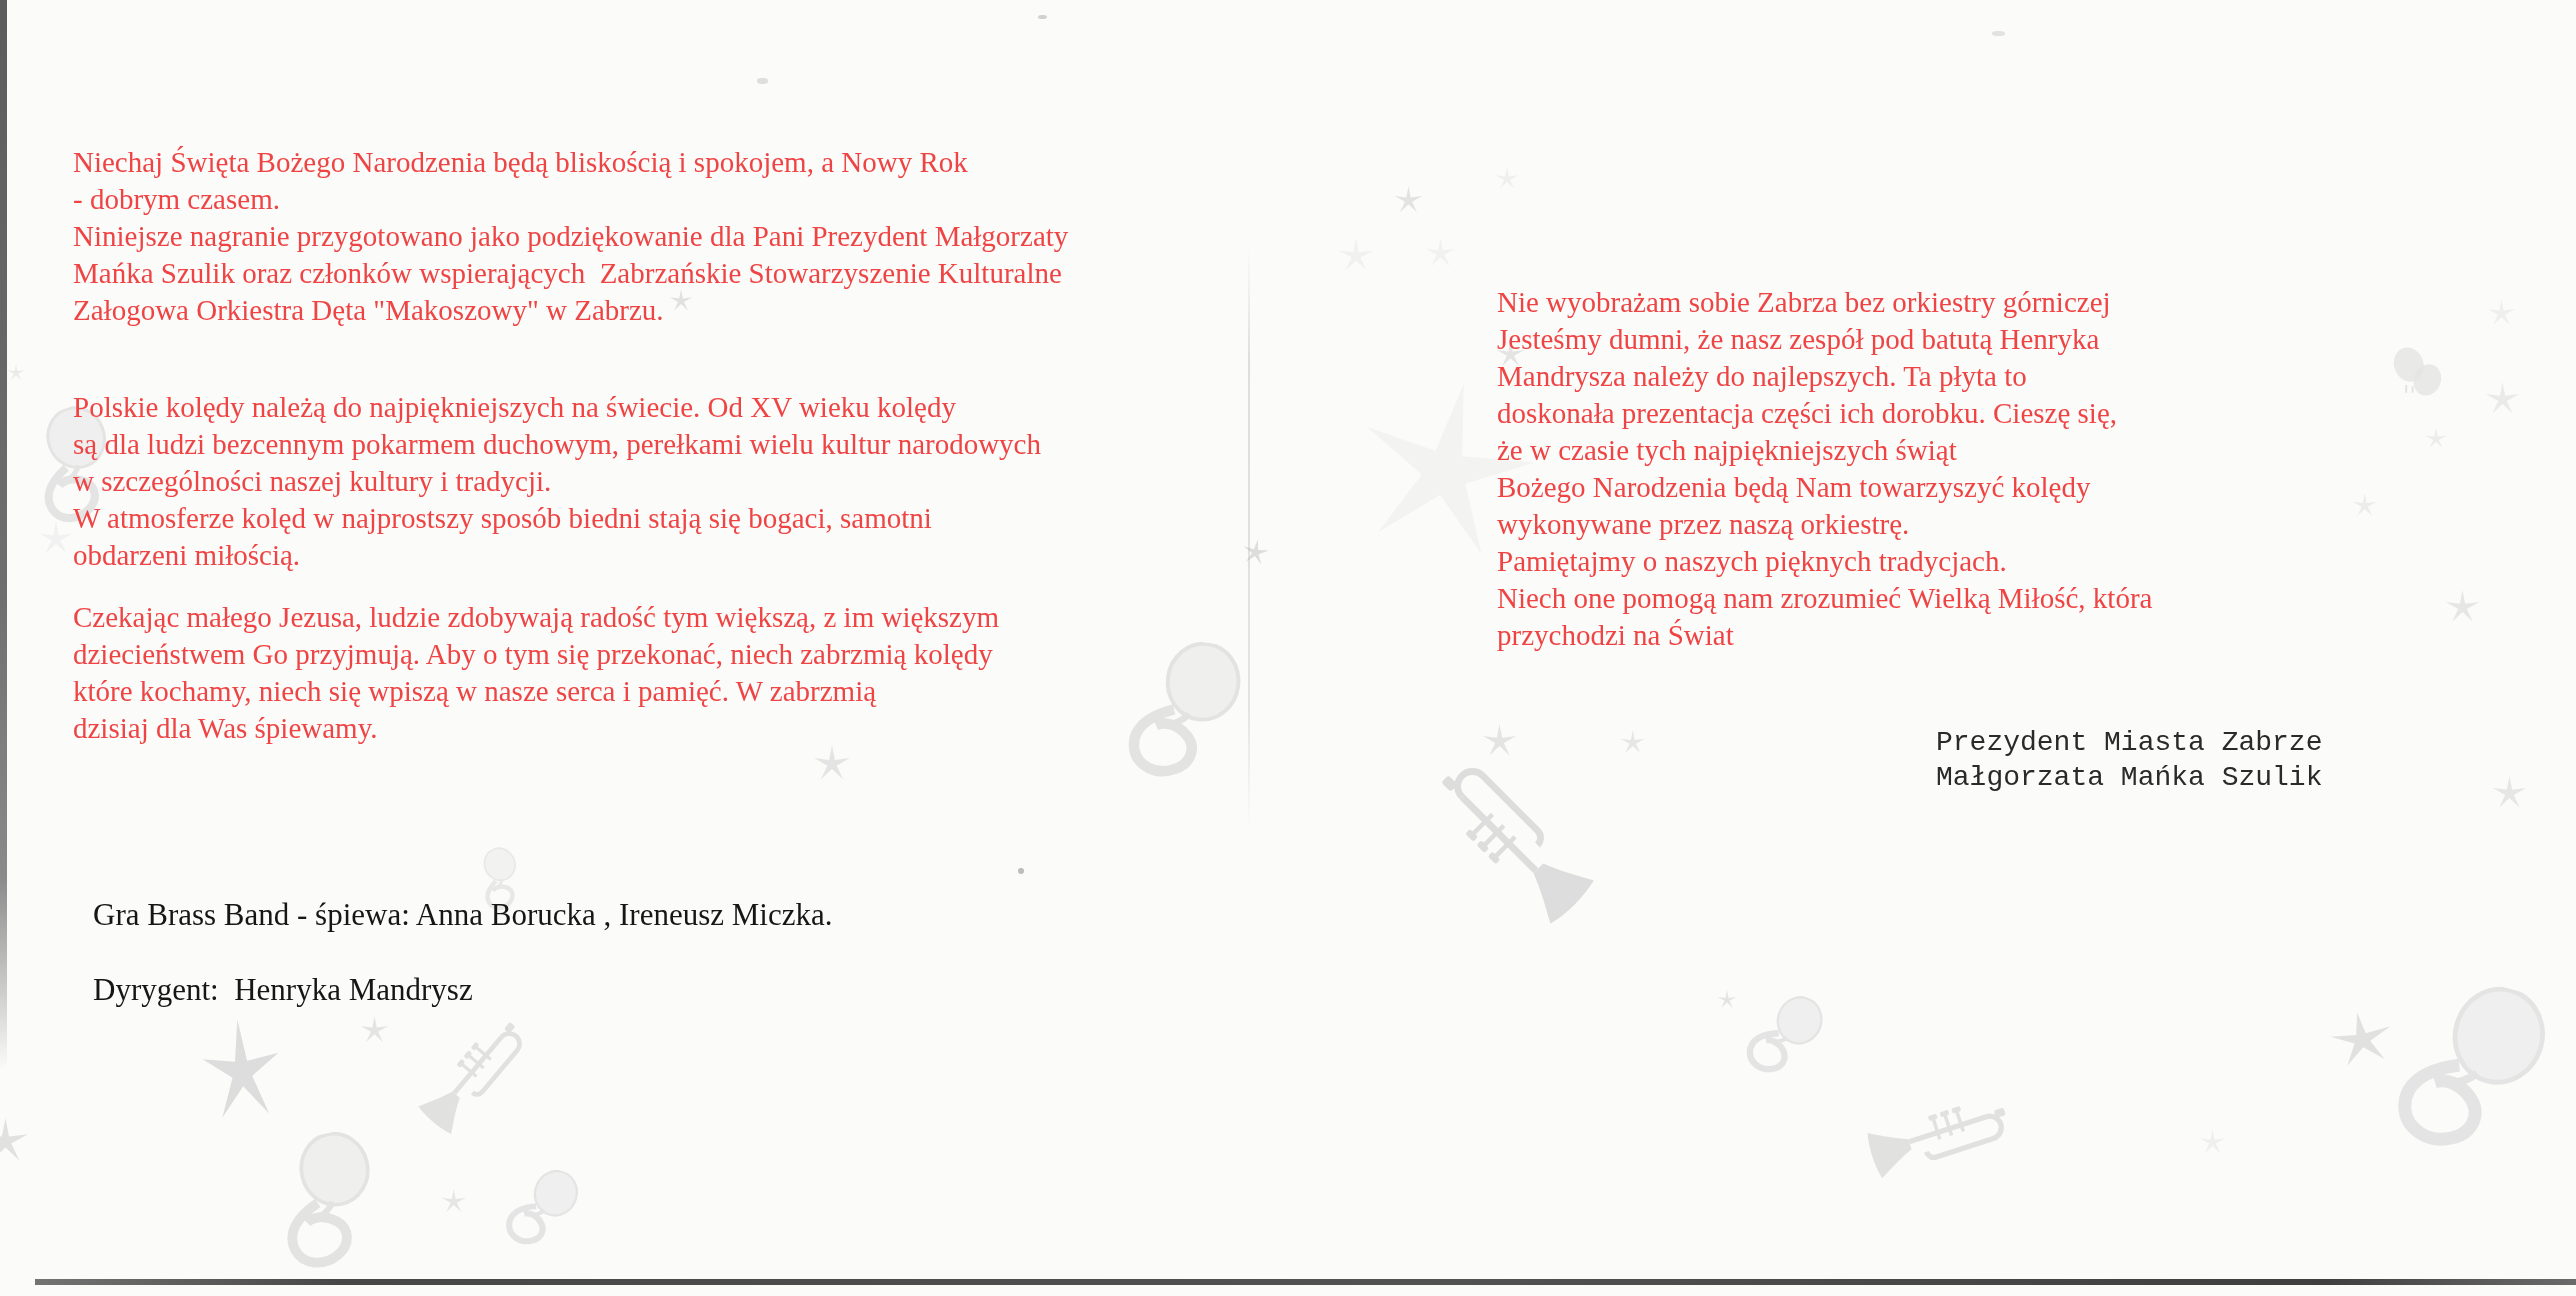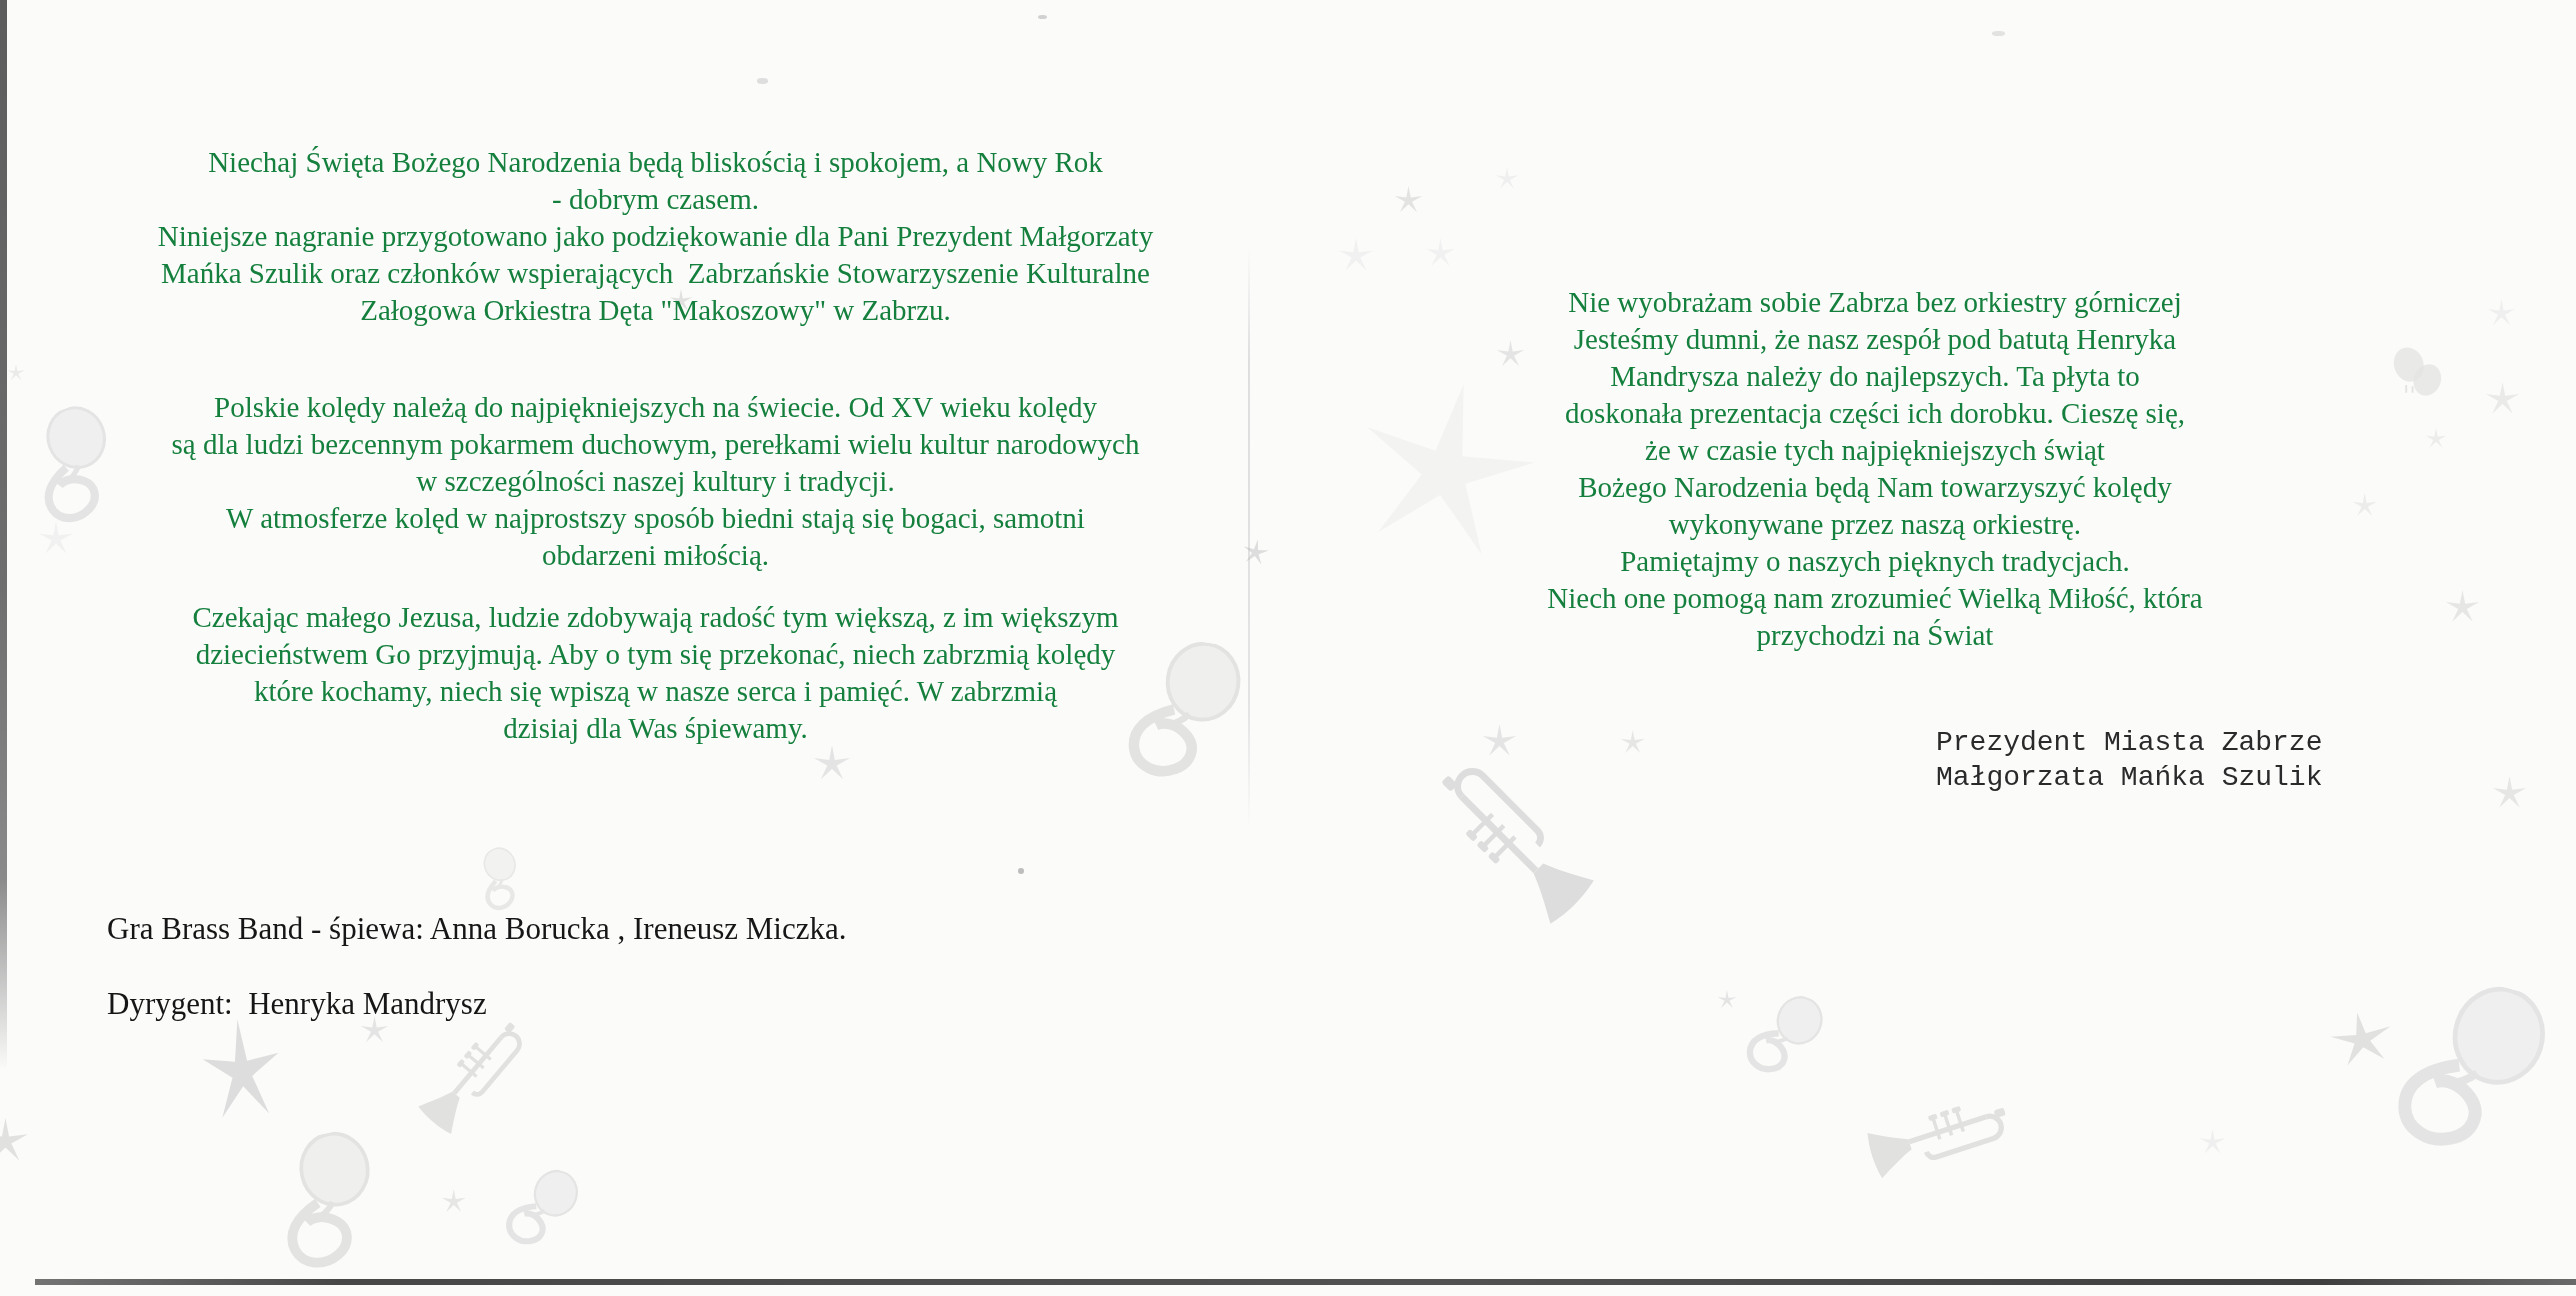--- a/index.html
+++ b/index.html
@@ -18,27 +18,27 @@
     position:absolute;left:35px;top:1279px;width:2541px;height:5.5px;
     background:linear-gradient(90deg,rgba(70,70,70,.75),#474747 12%,#525252 55%,#3f3f3f 90%,#6a6a6a);
   }
   .fold-line{
     position:absolute;left:1248px;top:246px;width:1.8px;height:583px;
     background:linear-gradient(180deg,rgba(215,215,215,0),#dedede 20%,#e4e4e4 80%,rgba(220,220,220,0));
   }
   .speck{position:absolute;background:#a8a8a8;border-radius:45%;}
   
   .para{
-    position:absolute;margin:0;white-space:pre-wrap;text-align:center;
-    font-size:29px;line-height:37px;color:#15803d;
+    position:absolute;margin:0;white-space:pre-wrap;
+    font-size:29px;line-height:37px;color:#ef4444;
   }
   .left-col{left:73px;width:1165px;}
   .right-col{left:1497px;width:756px;}
   .credits{
-    position:absolute;margin:16px;left:91px;text-align:left;white-space:pre-wrap;
+    position:absolute;margin:2px;left:91px;text-align:left;white-space:pre-wrap;
     font-size:31px;line-height:38px;color:#161616;
   }
   .signature{
     position:absolute;margin:6px;left:1930px;top:719px;text-align:left;white-space:pre-wrap;
     font-family:"Liberation Mono","DejaVu Sans Mono",monospace;
     font-size:28px;line-height:35px;color:#2a2a2a;
   }
   
   .deco{position:absolute;display:block;color:#b2b2b2;}
   .deco svg{width:100%;height:100%;display:block;fill:currentColor;transform:rotate(var(--r,0deg));}

